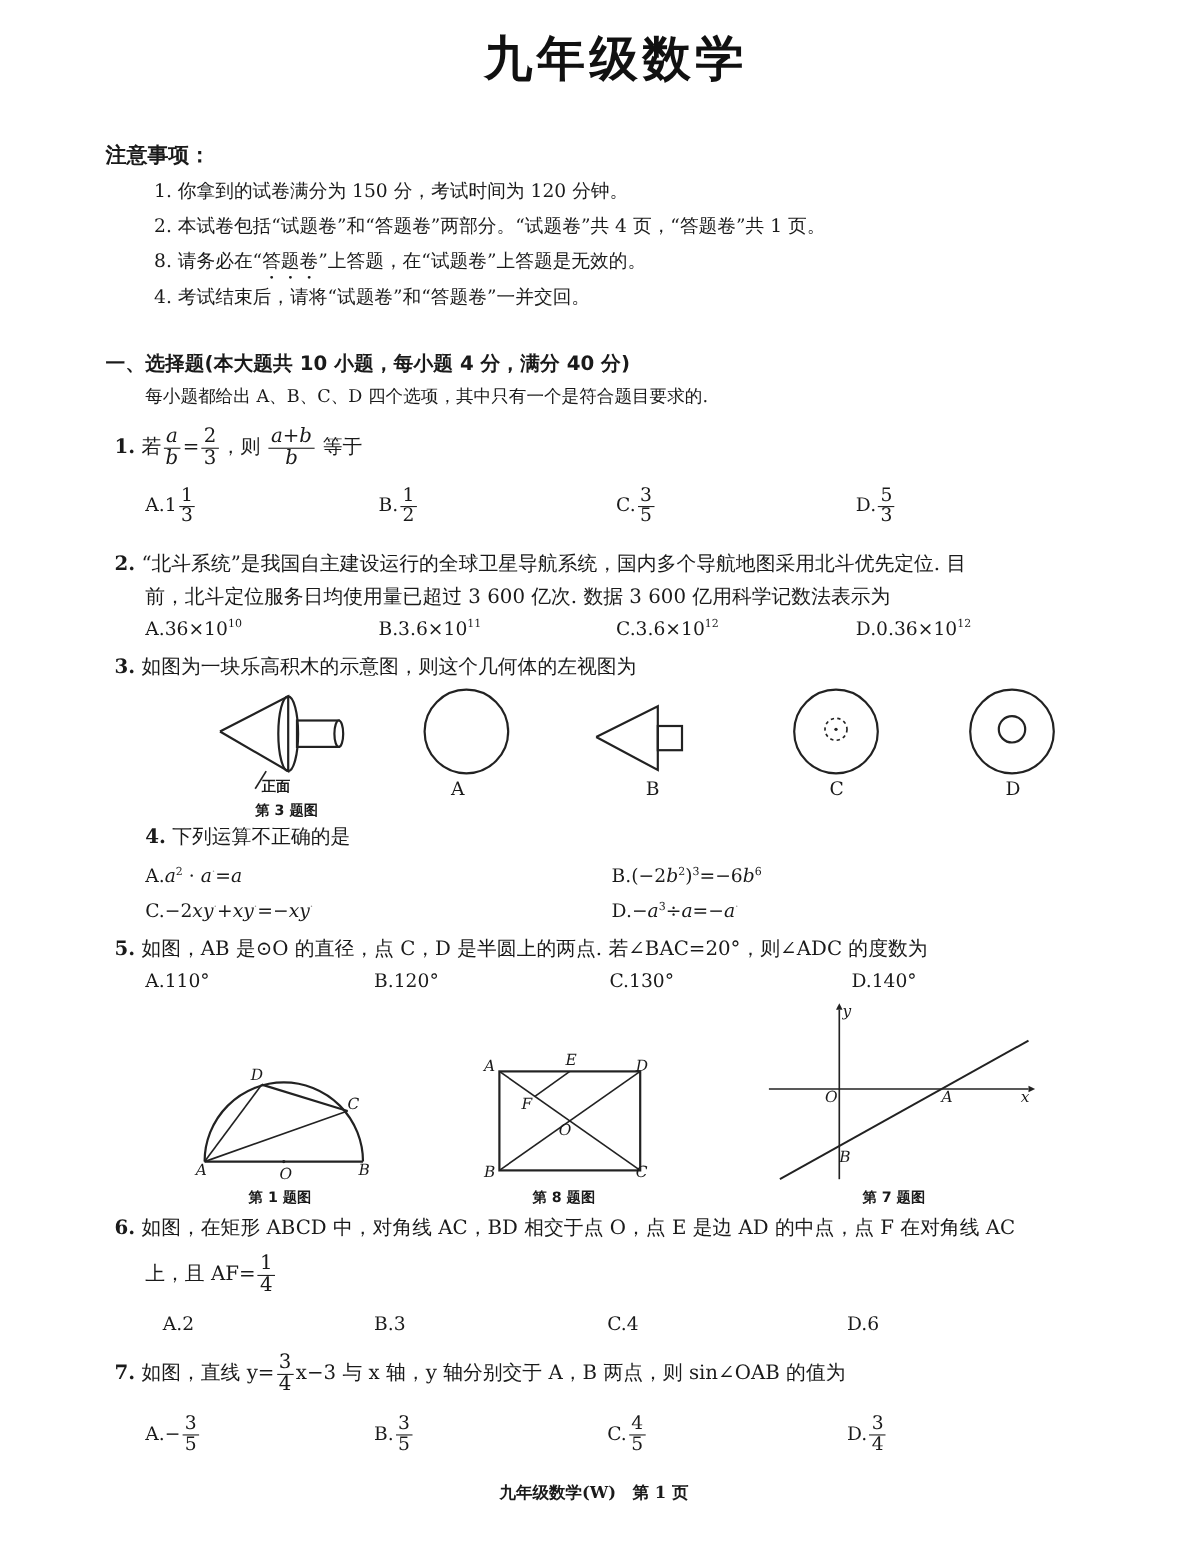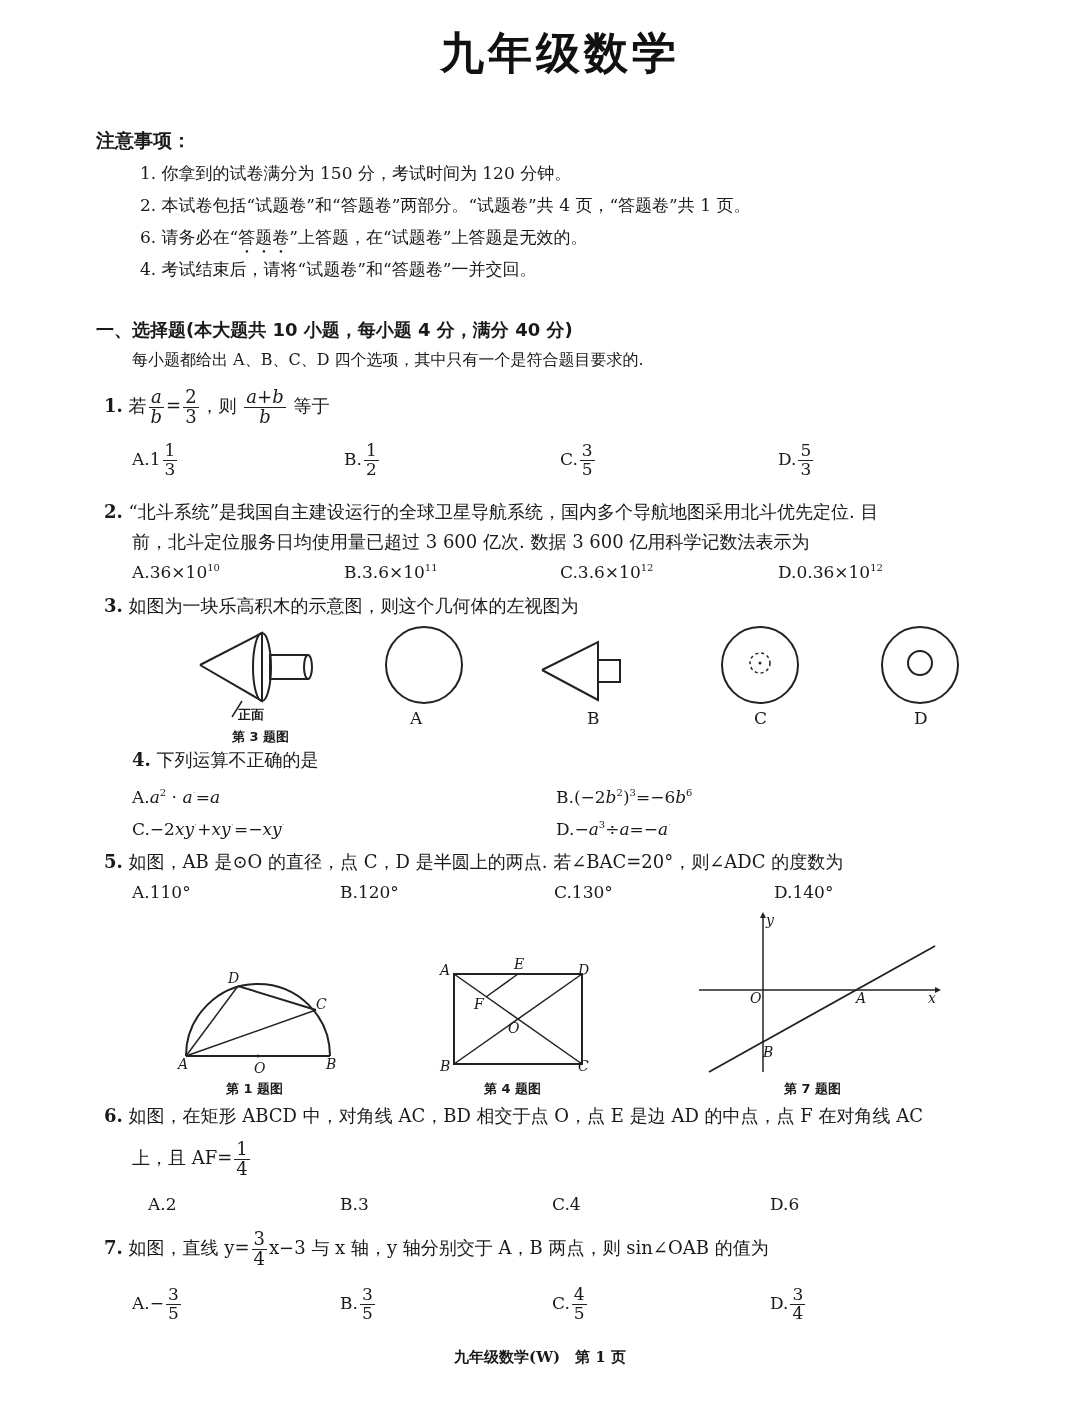--- a/index.html
+++ b/index.html
@@ -34,21 +34,21 @@
   .emph { text-emphasis: dot; -webkit-text-emphasis: dot; text-emphasis-position: under; -webkit-text-emphasis-position: under; }
 </style>
 </head>
 <body>
 
 <div class="abs title">九年级数学</div>
 
 <div class="abs notice-head">注意事项：</div>
 <div class="abs notice-item" style="top:162px">1. 你拿到的试卷满分为 150 分，考试时间为 120 分钟。</div>
 <div class="abs notice-item" style="top:194px">2. 本试卷包括“试题卷”和“答题卷”两部分。“试题卷”共 4 页，“答题卷”共 1 页。</div>
-<div class="abs notice-item" style="top:226px"><span>6. 请务必在“</span><span class="emph">答题卷</span><span>”上答题，在“试题卷”上答题是无效的。</span></div>
+<div class="abs notice-item" style="top:226px"><span>8. 请务必在“</span><span class="emph">答题卷</span><span>”上答题，在“试题卷”上答题是无效的。</span></div>
 <div class="abs notice-item" style="top:258px">4. 考试结束后，请将“试题卷”和“答题卷”一并交回。</div>
 
 <div class="abs section-head">一、选择题(本大题共 10 小题，每小题 4 分，满分 40 分)</div>
 <div class="abs section-sub">每小题都给出 A、B、C、D 四个选项，其中只有一个是符合题目要求的.</div>
 
 <div class="abs q" style="left:104px; top:388px;">
   <span class="qnum">1.</span>
   <span>若</span><span class="frac">
       <i class="v num">a</i>
       <i class="v den">b</i>
@@ -155,21 +155,21 @@
   <line x1="4" y1="94" x2="132" y2="4" stroke="#222" stroke-width="1.5"></line>
   <line x1="68" y1="4" x2="36" y2="27" stroke="#222" stroke-width="1.5"></line>
 </svg>
 <div class="abs lbl" style="left:440px; top:962px;">A</div>
 <div class="abs lbl" style="left:440px; top:1058px;">B</div>
 <div class="abs lbl" style="left:578px; top:1058px;">C</div>
 <div class="abs lbl" style="left:578px; top:962px;">D</div>
 <div class="abs lbl" style="left:514px; top:956px;">E</div>
 <div class="abs lbl" style="left:474px; top:996px;">F</div>
 <div class="abs lbl" style="left:508px; top:1020px;">O</div>
-<div class="abs cap" style="left:484px; top:1080px;">第 4 题图</div>
+<div class="abs cap" style="left:484px; top:1080px;">第 8 题图</div>
 
 <svg style="left:695px; top:912px;" width="250" height="166">
   <line x1="4" y1="78" x2="240" y2="78" stroke="#222" stroke-width="1.5"></line>
   <polygon points="240,75 246,78 240,81" fill="#222"></polygon>
   <line x1="68" y1="160" x2="68" y2="6" stroke="#222" stroke-width="1.5"></line>
   <polygon points="65,6 68,0 71,6" fill="#222"></polygon>
   <line x1="14" y1="160" x2="240" y2="34" stroke="#222" stroke-width="1.8"></line>
 </svg>
 <div class="abs lbl" style="left:766px; top:912px;">y</div>
 <div class="abs lbl" style="left:928px; top:990px;">x</div>

